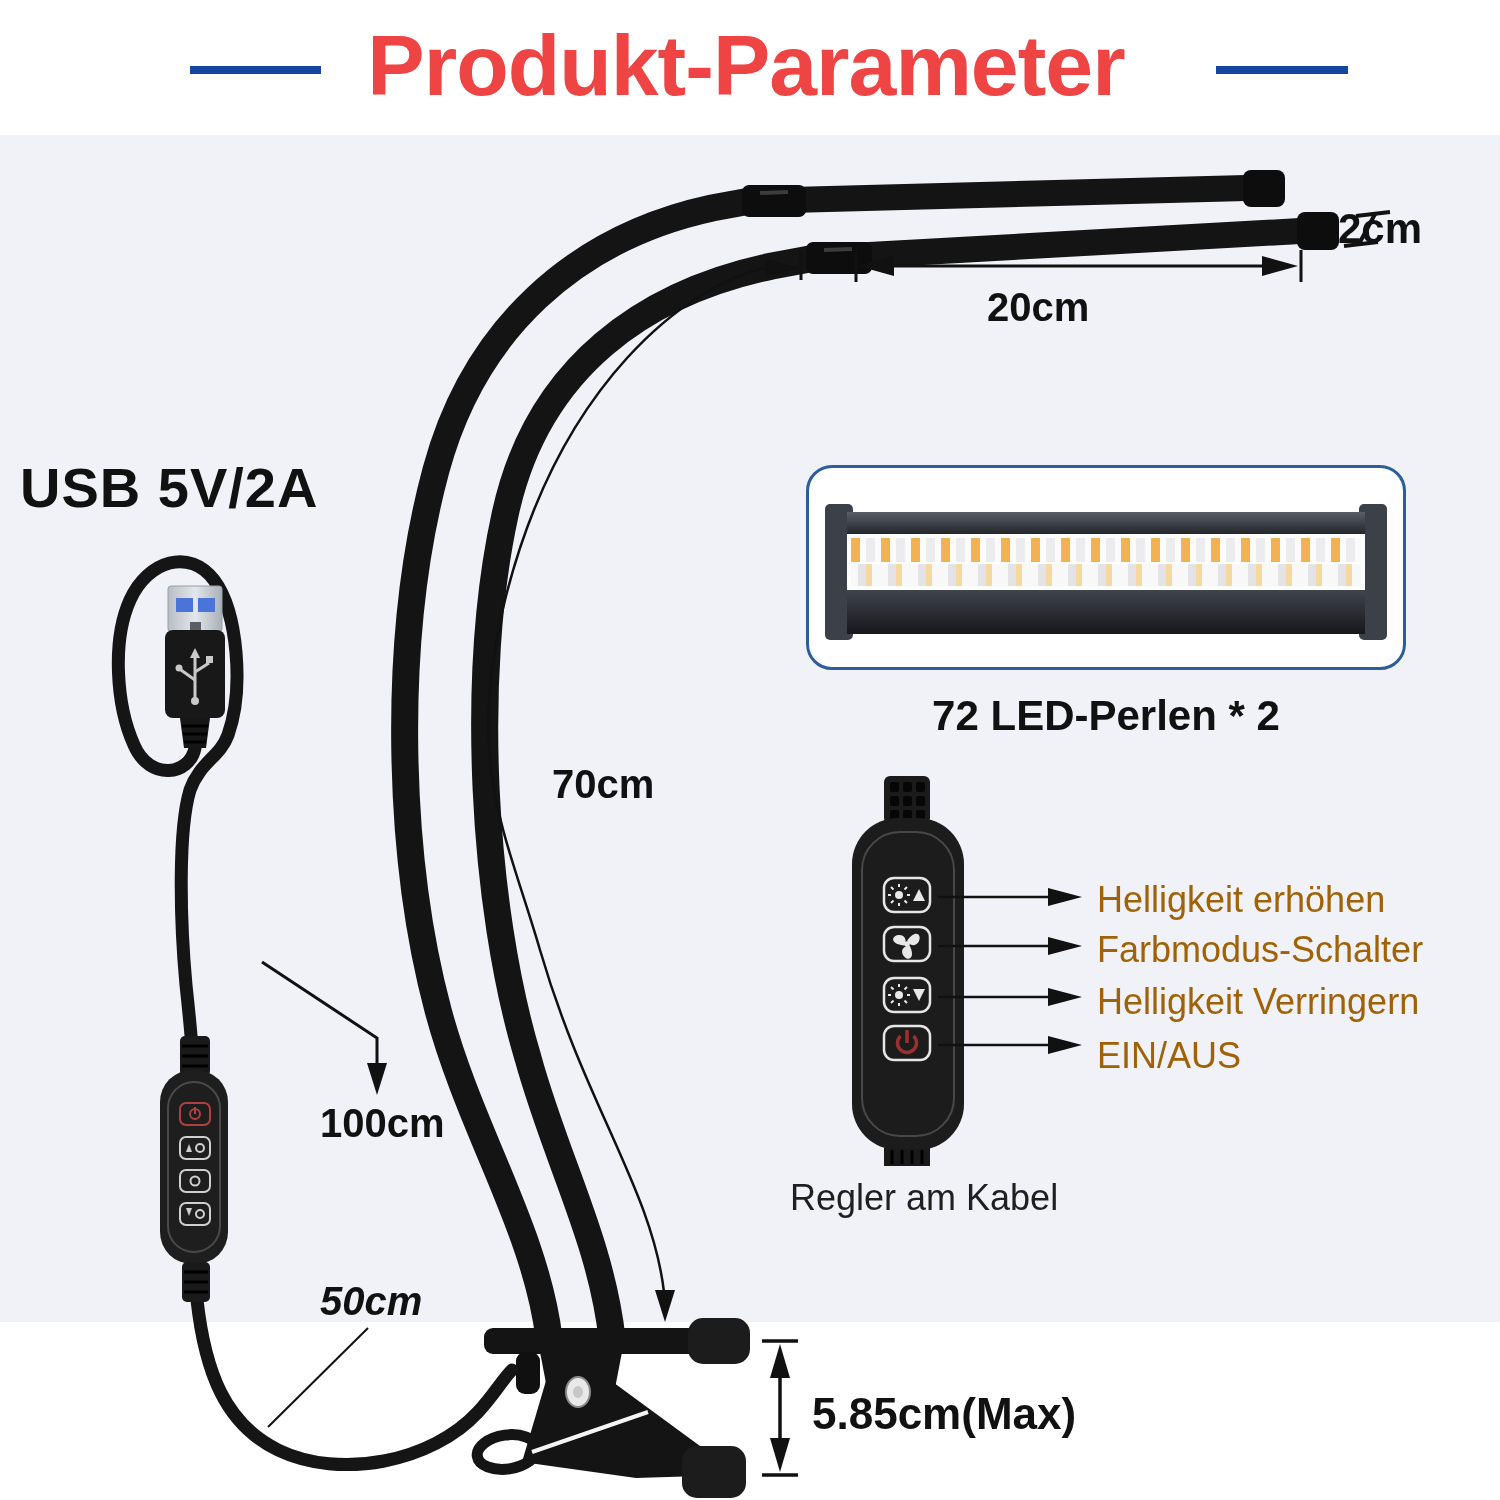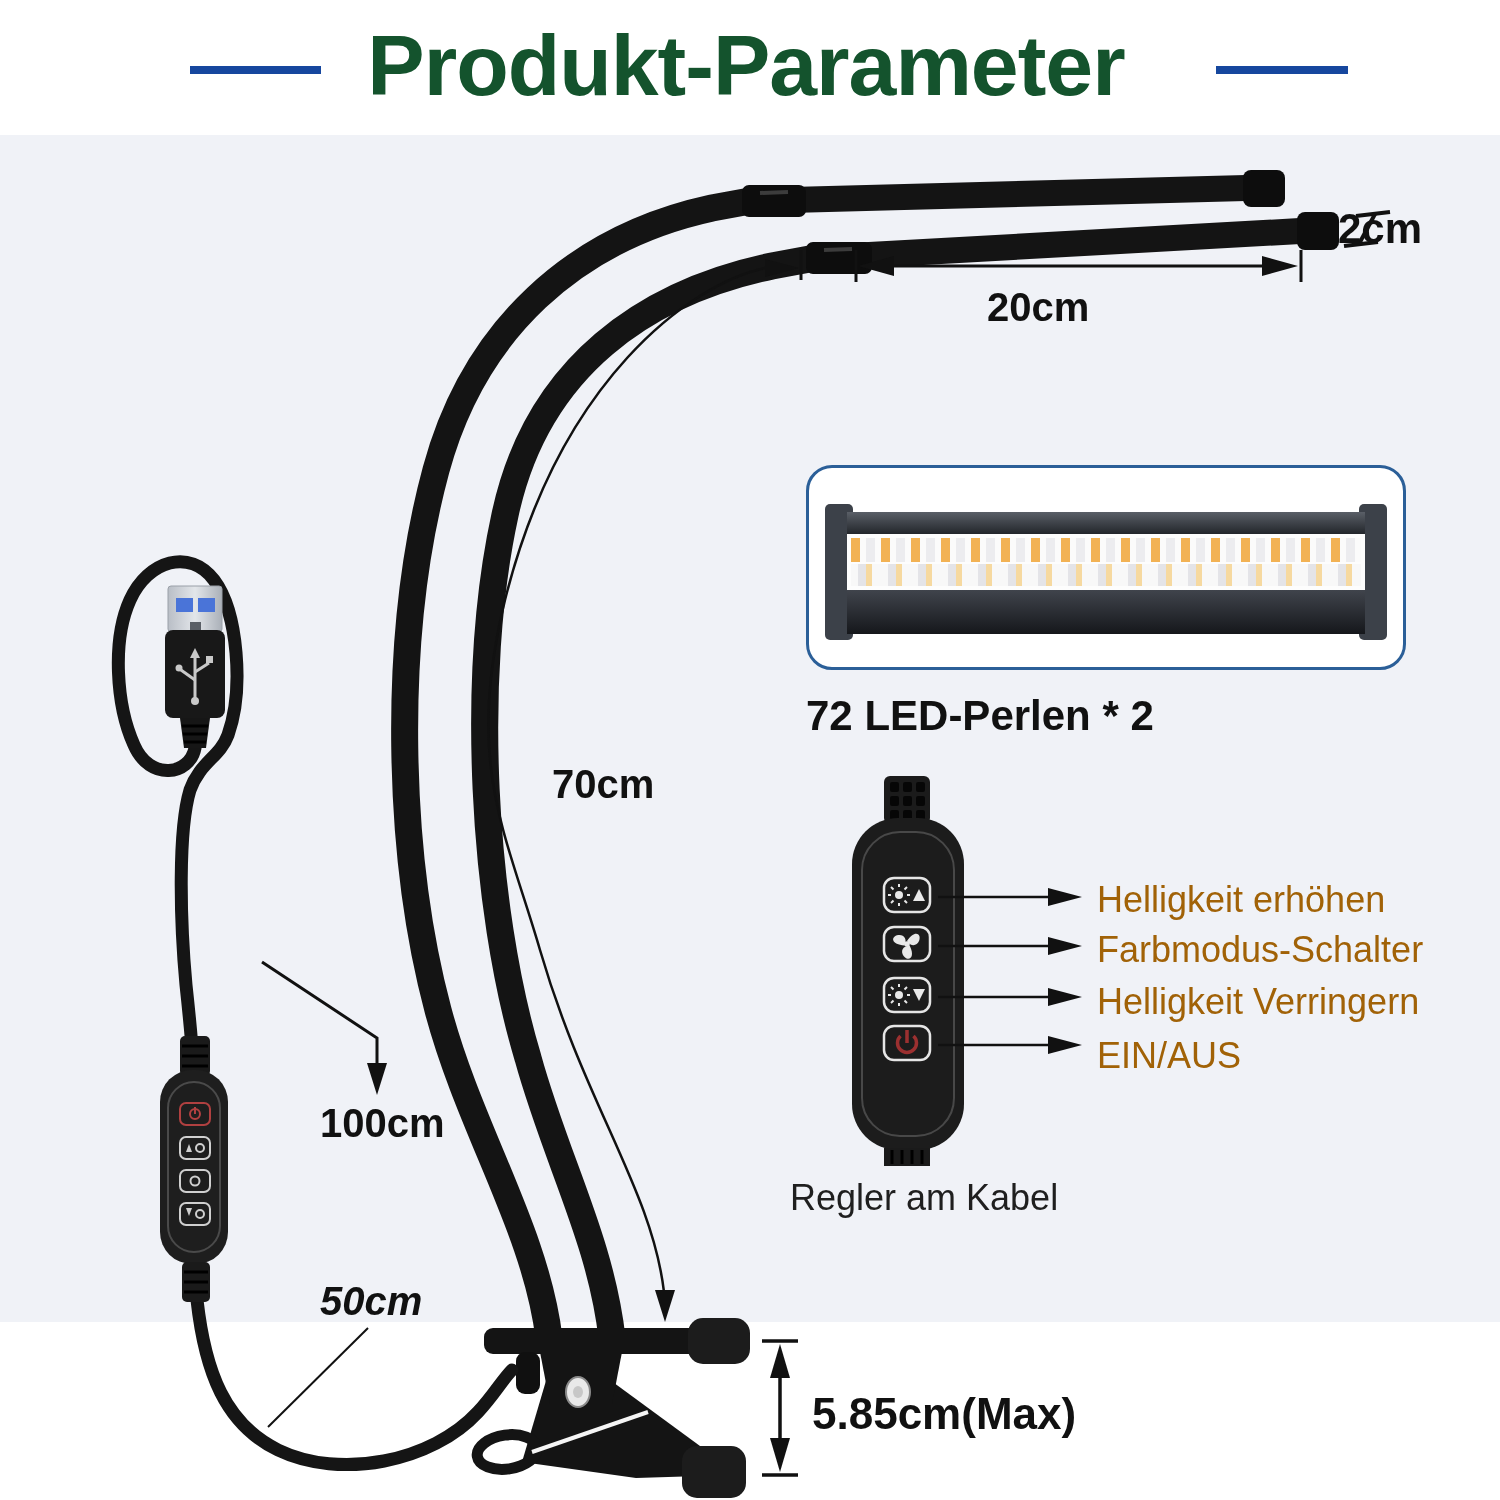--- a/index.html
+++ b/index.html
@@ -4,21 +4,21 @@
 <style>
   html,body{margin:0;padding:0;background:#ffffff;}
   .canvas{
     position:relative;width:1500px;height:1500px;overflow:hidden;
     background:#ffffff;font-family:"Liberation Sans", sans-serif;color:#141414;
   }
   .panel-band{position:absolute;left:0;top:135px;width:1500px;height:1187px;background:#f0f2f7;}
   .abs{position:absolute;}
   .title{
     left:0;right:8px;top:16px;text-align:center;
-    font-size:86px;font-weight:bold;letter-spacing:-1px;color:#14532d;
+    font-size:86px;font-weight:bold;letter-spacing:-1px;color:#ef4444;
   }
   .title-line{top:66px;height:8px;background:#16479e;}
   .dim{font-weight:bold;color:#111;line-height:1;}
   .btn-label{font-size:36px;color:#a16207;line-height:1;white-space:nowrap;}
   .caption{font-size:36px;color:#1f1f1f;line-height:1;white-space:nowrap;}
   .big-svg{position:absolute;left:0;top:0;width:1500px;height:1500px;}
 
   
   .led-panel{
     left:806px;top:465px;width:600px;height:205px;background:#ffffff;
@@ -27,21 +27,21 @@
   .led-bracket{position:absolute;top:36px;width:28px;height:136px;background:#3c4149;border-radius:5px;}
   .led-rail-top{position:absolute;left:38px;right:38px;top:44px;height:22px;
     background:linear-gradient(#5a5f67,#23262b);}
   .led-diffuser{position:absolute;left:38px;right:38px;top:66px;height:56px;background:#fdfdfd;}
   .led-row-a{position:absolute;left:4px;right:4px;top:4px;height:24px;
     background:repeating-linear-gradient(90deg,#f2b254 0 9px,#fbfbfb 9px 15px,#ececef 15px 24px,#fbfbfb 24px 30px);}
   .led-row-b{position:absolute;left:4px;right:4px;top:30px;height:22px;
     background:repeating-linear-gradient(90deg,#f8f8f8 0 7px,#e4e4e8 7px 15px,#f6d9a0 15px 21px,#f8f8f8 21px 30px);}
   .led-rail-bottom{position:absolute;left:38px;right:38px;top:122px;height:44px;
     background:linear-gradient(#40444c,#15171b);}
-  .led-caption{left:806px;top:692px;width:600px;font-size:42px;font-weight:bold;color:#111;}
+  .led-caption{left:806px;top:692px;width:600px;text-align:center;font-size:42px;font-weight:bold;color:#111;}
 </style>
 </head>
 <body>
 
 <div class="canvas">
 
   <div class="panel-band abs"></div>
 
   <div class="abs title-line" style="left:190px;width:131px;"></div>
   <div class="abs title">Produkt-Parameter</div>
@@ -254,20 +254,21 @@
     <div class="led-bracket" style="right:16px;"></div>
     <div class="led-rail-top"></div>
     <div class="led-diffuser">
       <div class="led-row-a"></div>
       <div class="led-row-b"></div>
     </div>
     <div class="led-rail-bottom"></div>
   </div>
   <div class="abs led-caption">72 LED-Perlen * 2</div>
 
+  <div class="abs dim" style="left:20px;top:460px;font-size:56px;letter-spacing:1px;">USB 5V/2A</div>
   <div class="abs dim" style="left:987px;top:287px;width:200px;text-align:left;font-size:40px;">20cm</div>
   <div class="abs dim" style="left:1338px;top:208px;font-size:42px;">2cm</div>
   <div class="abs dim" style="left:552px;top:764px;font-size:40px;">70cm</div>
   <div class="abs dim" style="left:320px;top:1103px;font-size:40px;">100cm</div>
   <div class="abs dim" style="left:320px;top:1281px;font-size:40px;font-style:italic;">50cm</div>
   <div class="abs dim" style="left:812px;top:1392px;font-size:44px;">5.85cm(Max)</div>
 
   <div class="abs btn-label" style="left:1097px;top:882px;">Helligkeit erhöhen</div>
   <div class="abs btn-label" style="left:1097px;top:932px;">Farbmodus-Schalter</div>
   <div class="abs btn-label" style="left:1097px;top:984px;">Helligkeit Verringern</div>

